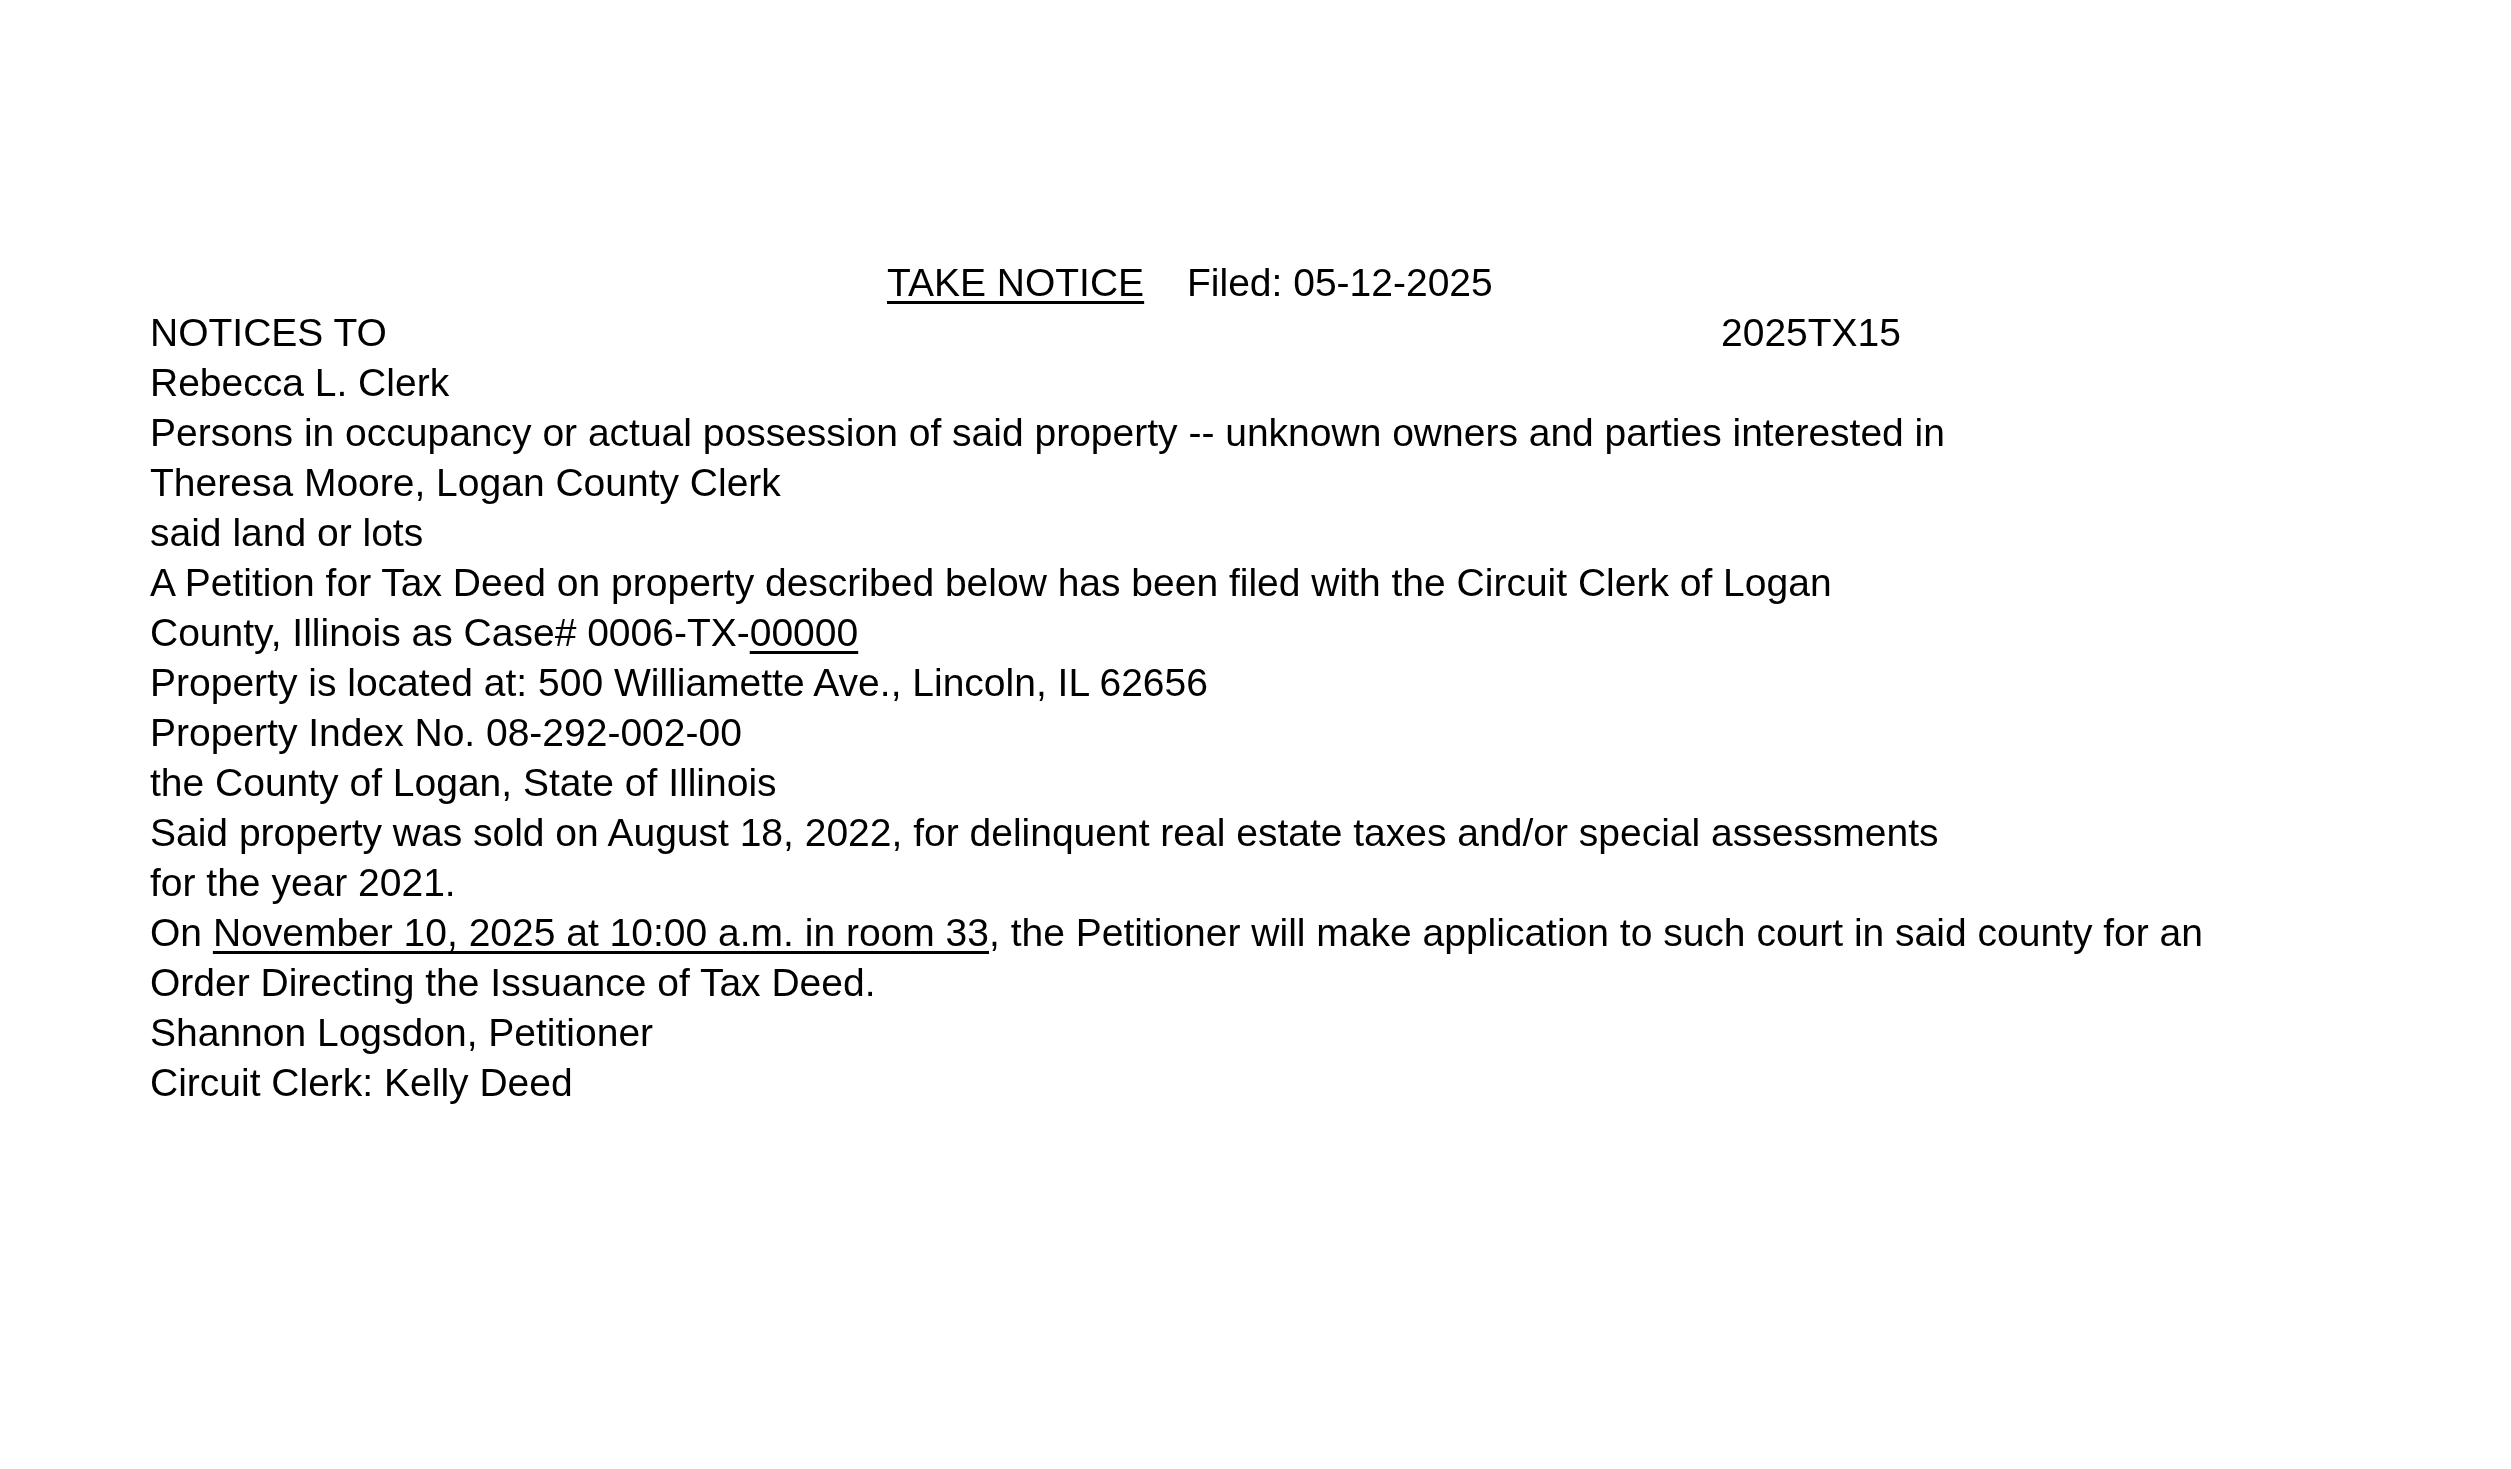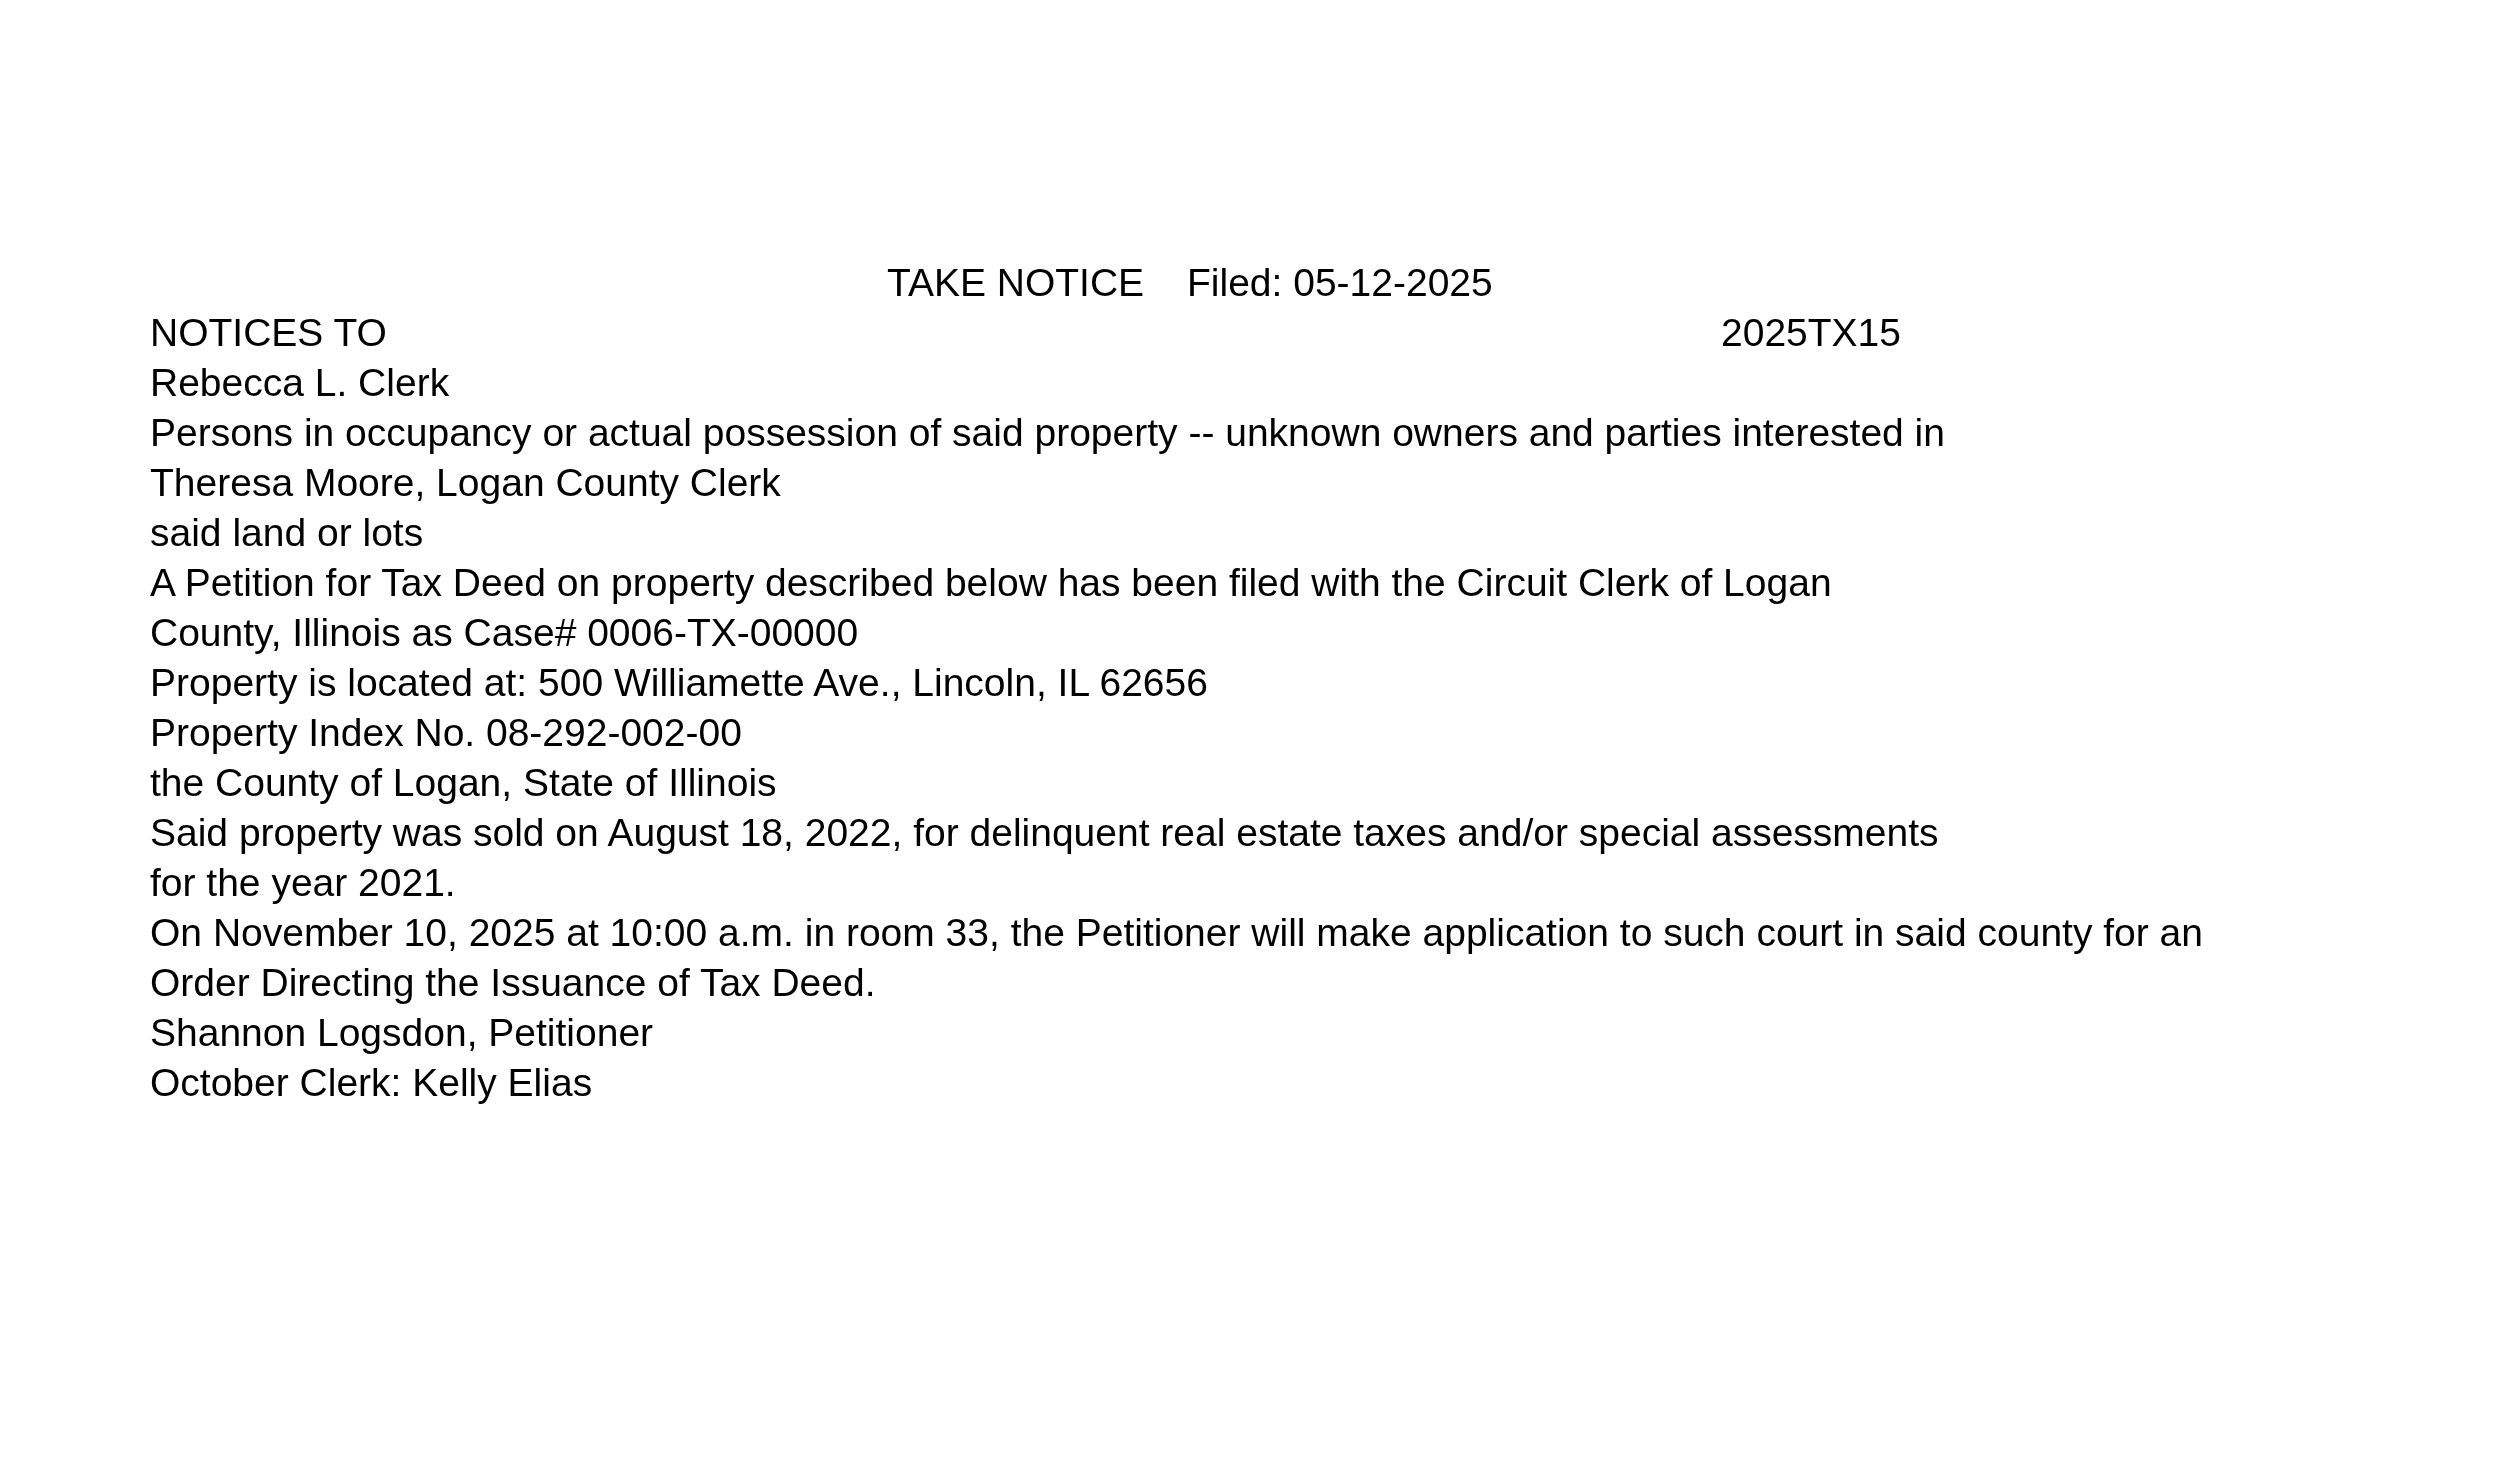--- a/index.html
+++ b/index.html
@@ -17,20 +17,21 @@
     left: 150px;
     top: 258px;
     font-size: 39px;
     line-height: 50px;
     white-space: nowrap;
     color: #000000;
   }
   .line { position: relative; height: 50px; }
   .pos { position: absolute; top: 0; }
   .u {
+    text-decoration: underline;
     text-decoration-thickness: 3px;
     text-underline-offset: 4.9px;
   }
 </style>
 </head>
 <body>
 
 <div class="doc">
 
   <div class="line">
@@ -66,16 +67,16 @@
 
   <div class="line">for the year 2021.</div>
 
 
   <div class="line"><span>On </span><span class="u">November 10, 2025 at 10:00 a.m. in room 33</span><span>, the Petitioner will make application to such court in said county for an</span></div>
 
   <div class="line">Order Directing the Issuance of Tax Deed.</div>
 
   <div class="line">Shannon Logsdon, Petitioner</div>
 
-  <div class="line">October Clerk: Kelly Elias</div>
+  <div class="line">Circuit Clerk: Kelly Deed</div>
 
 </div>
 
 
 </body></html>

